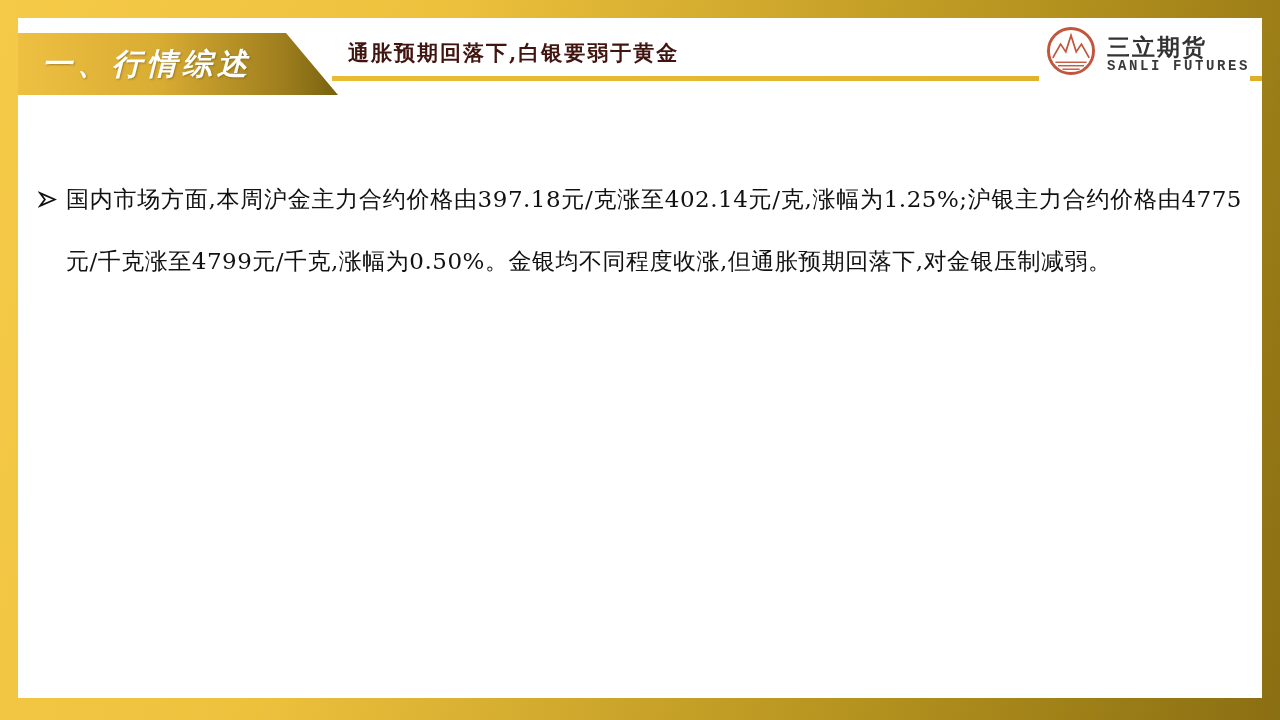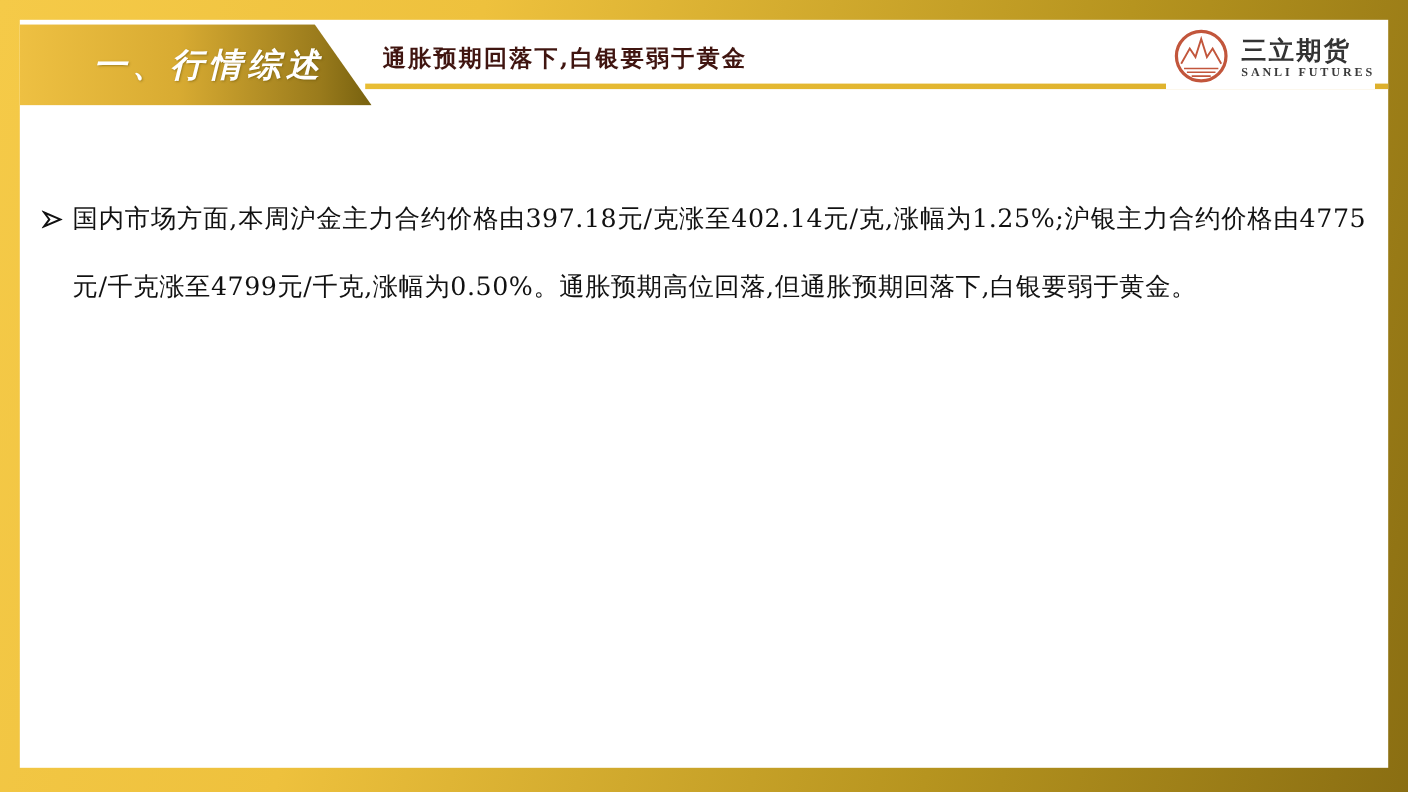--- a/index.html
+++ b/index.html
@@ -10,26 +10,25 @@
   .slide{
     position:relative;width:1280px;height:720px;
     background:linear-gradient(105deg,#f5ca48 0%,#eec13d 30%,#b6941f 70%,#8a6e12 100%);
   }
   .content{
     position:absolute;left:18px;top:18px;right:18px;bottom:22px;
     background:#ffffff;
   }
   
   .banner{
-    position:absolute;left:0;top:4px;width:320px;height:74px;
+    position:absolute;left:0;top:15px;width:320px;height:62px;
     background:linear-gradient(to right,#eec042 0%,#d8ab32 45%,#9a7b1c 85%,#77610f 100%);
     clip-path:polygon(0 0,calc(100% - 52px) 0,100% 100%,0 100%);
     display:flex;align-items:center;padding-left:24px;box-sizing:border-box;
     z-index:3;
-    justify-content:center;
   }
   .banner .label{
     color:#ffffff;font-size:30px;font-weight:bold;font-style:italic;
     letter-spacing:5px;text-shadow:1px 1px 2px rgba(90,70,0,.45);
     white-space:nowrap;
   }
   .title{
     position:absolute;left:330px;top:12px;height:46px;line-height:46px;
     font-size:21px;font-weight:bold;color:#401510;letter-spacing:2px;
     white-space:nowrap;z-index:2;
@@ -42,22 +41,22 @@
   .logo{
     position:absolute;right:12px;top:7px;height:56px;
     display:flex;gap:10px;z-index:4;background:#fff;padding-left:6px;
   }
   .logo-text{display:flex;flex-direction:column;justify-content:center;}
   .logo-name{
     font-size:23px;font-weight:bold;color:#333333;letter-spacing:2px;
     font-family:"DejaVu Sans","Liberation Sans",sans-serif;line-height:26px;white-space:nowrap;
   }
   .logo-sub{
-    font-size:11px;font-weight:bold;color:#3a3a3a;letter-spacing:2.6px;
-    font-family:Liberation Serif, serif;line-height:12px;white-space:nowrap;
+    font-size:14px;font-weight:bold;color:#3a3a3a;letter-spacing:2.6px;
+    font-family:Liberation Mono, monospace;line-height:12px;white-space:nowrap;
   }
   
   .bullets{
     position:absolute;left:20px;right:20px;top:150px;
   }
   .bullet{
     display:flex;align-items:flex-start;margin-bottom:56px;
   }
   .bullet .arrow{
     flex:0 0 28px;height:62px;display:flex;align-items:center;justify-content:flex-start;
@@ -99,20 +98,20 @@
     </div>
 
     <div class="bullets">
 
       <div class="bullet">
         <span class="arrow">
           <svg width="19" height="19" viewBox="0 0 18 18">
             <path d="M2 3 L16 9 L2 15 L6.5 9 Z" fill="none" stroke="#111" stroke-width="1.7"></path>
           </svg>
         </span>
-        <p>国内市场方面,本周沪金主力合约价格由397.18元/克涨至402.14元/克,涨幅为1.25%;沪银主力合约价格由4775元/千克涨至4799元/千克,涨幅为0.50%。通胀预期高位回落,但通胀预期回落下,白银要弱于黄金。</p>
+        <p>国内市场方面,本周沪金主力合约价格由397.18元/克涨至402.14元/克,涨幅为1.25%;沪银主力合约价格由4775元/千克涨至4799元/千克,涨幅为0.50%。金银均不同程度收涨,但通胀预期回落下,对金银压制减弱。</p>
       </div>
 
 
 
     </div>
   </div>
 </div>
 
 </body></html>

